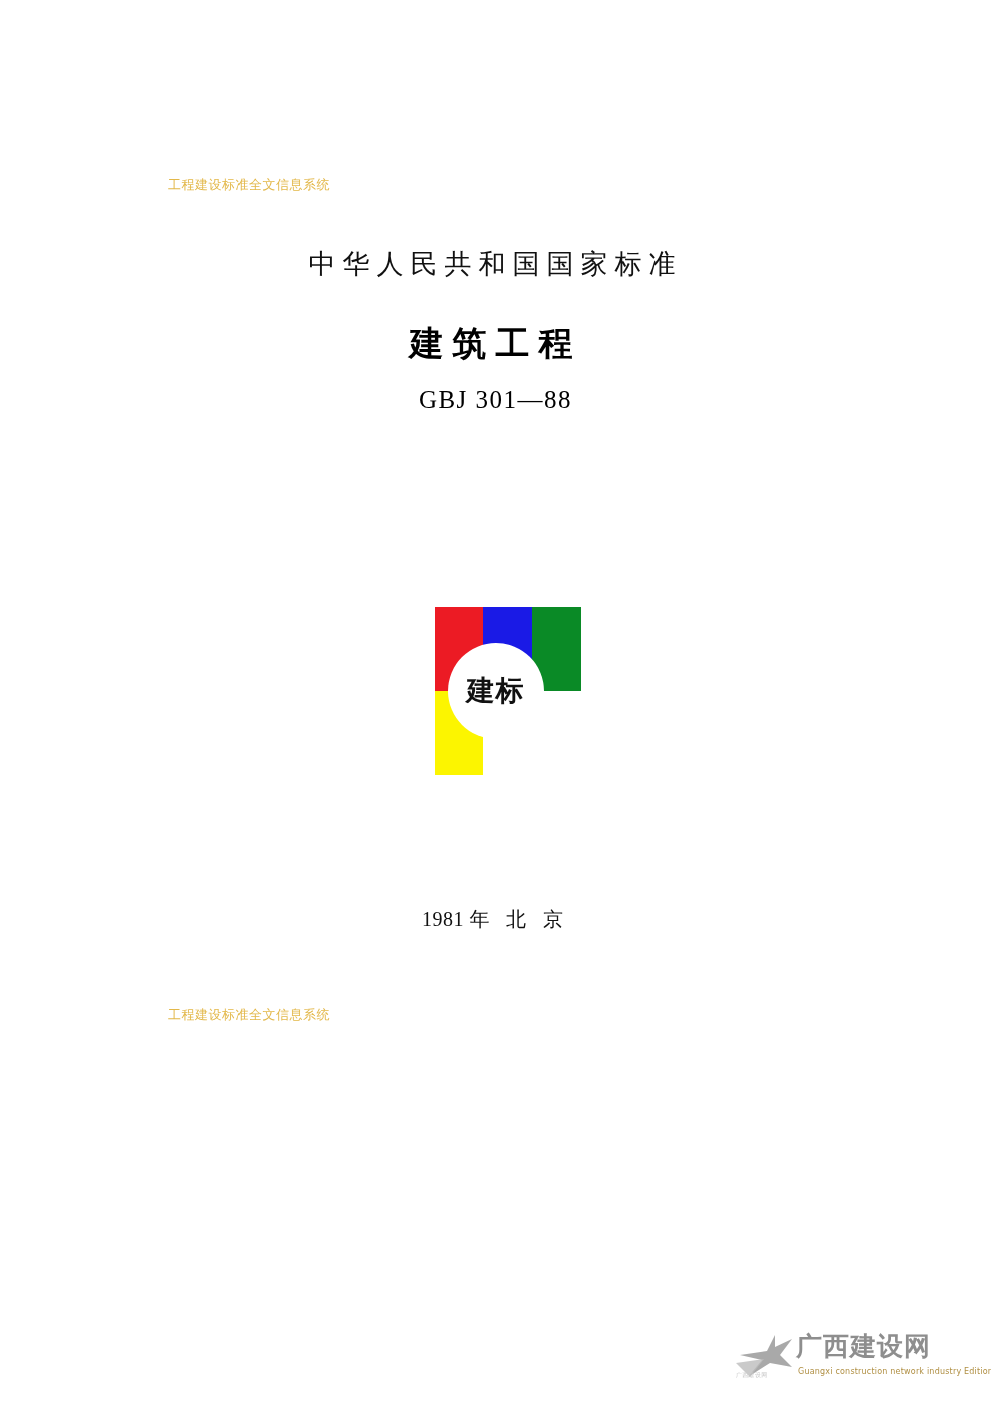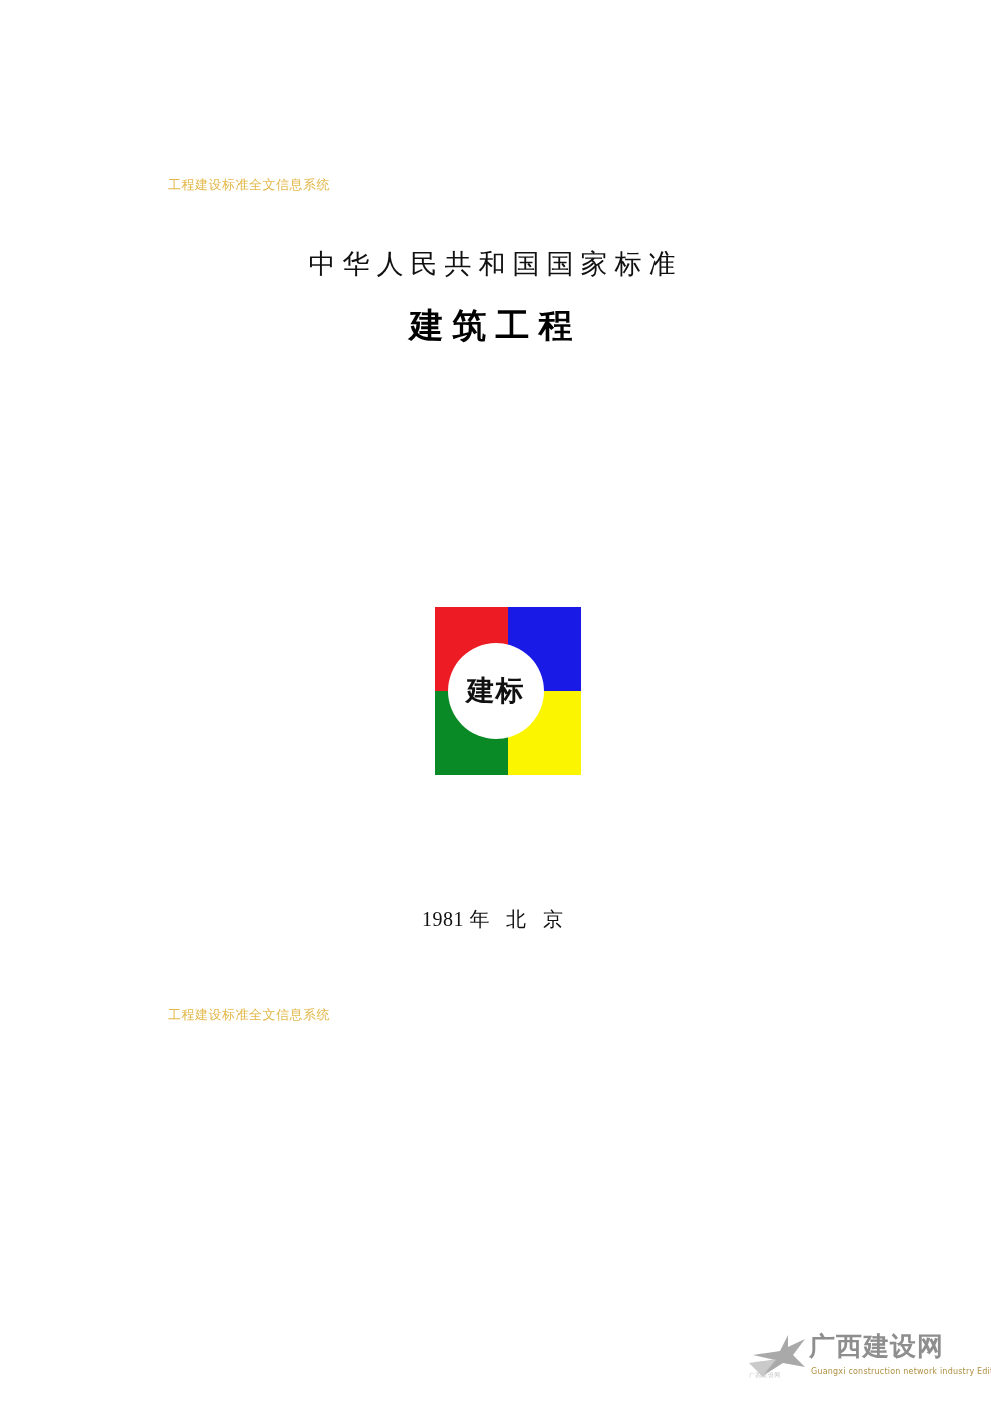--- a/index.html
+++ b/index.html
@@ -44,21 +44,21 @@
   }
   .nation-line {
     font-family: "DejaVu Serif", serif;
     font-size: 27px;
     letter-spacing: 7px;
     color: #111;
     font-weight: 500;
     line-height: 1.3;
   }
   .main-title {
-    margin-top: 18px;
+    margin-top: 36px;
     font-family: "DejaVu Serif", serif;
     font-size: 34px;
     font-weight: bold;
     letter-spacing: 9px;
     color: #000;
     line-height: 1.55;
   }
   .std-code {
     margin-top: 16px;
     font-family: "Liberation Serif", serif;
@@ -74,21 +74,21 @@
     right: 0;
     top: 607px;
     display: flex;
     justify-content: center;
   }
   .logo {
     position: relative;
     width: 146px;
     height: 168px;
     display: grid;
-    grid-template-columns: 1fr 1fr;
+    grid-template-columns: 1fr 1fr 1fr;
     grid-template-rows: 1fr 1fr;
     padding-left: 24px;
   }
   .q { width: 100%; height: 100%; }
   .q-tl { background: #ec1b24; }
   .q-tr { background: #1a1ae6; }
   .q-bl { background: #0a8a26; }
   .q-br { background: #fcf500; }
   .logo-circle {
     position: absolute;
@@ -121,21 +121,21 @@
     font-family: "Liberation Serif", serif;
     font-size: 20px;
     color: #111;
   }
   .imprint .year { letter-spacing: 0.5px; }
   .imprint .city { margin-left: 16px; letter-spacing: 6px; }
 
   
   .site-wm {
     position: absolute;
-    right: 12px;
+    right: 25px;
     bottom: 10px;
     width: 232px;
     height: 66px;
     margin-top: 32px;
   }
   .site-wm .star {
     position: absolute;
     left: 0;
     top: 6px;
     width: 62px;
@@ -178,20 +178,21 @@
 
 <div class="page">
 
   <div class="wm-text wm-top">工程建设标准全文信息系统</div>
 
   <div class="title-block">
     <div class="nation-line">中华人民共和国国家标准</div>
     <div class="main-title">
       <div>建筑工程</div>
     </div>
+    <div class="std-code">GBJ 301—88</div>
   </div>
 
   <div class="logo-wrap">
     <div class="logo">
       <div class="q q-tl"></div>
       <div class="q q-tr"></div>
       <div class="q q-bl"></div>
       <div class="q q-br"></div>
       <div class="logo-circle">
         <span>建标</span>

